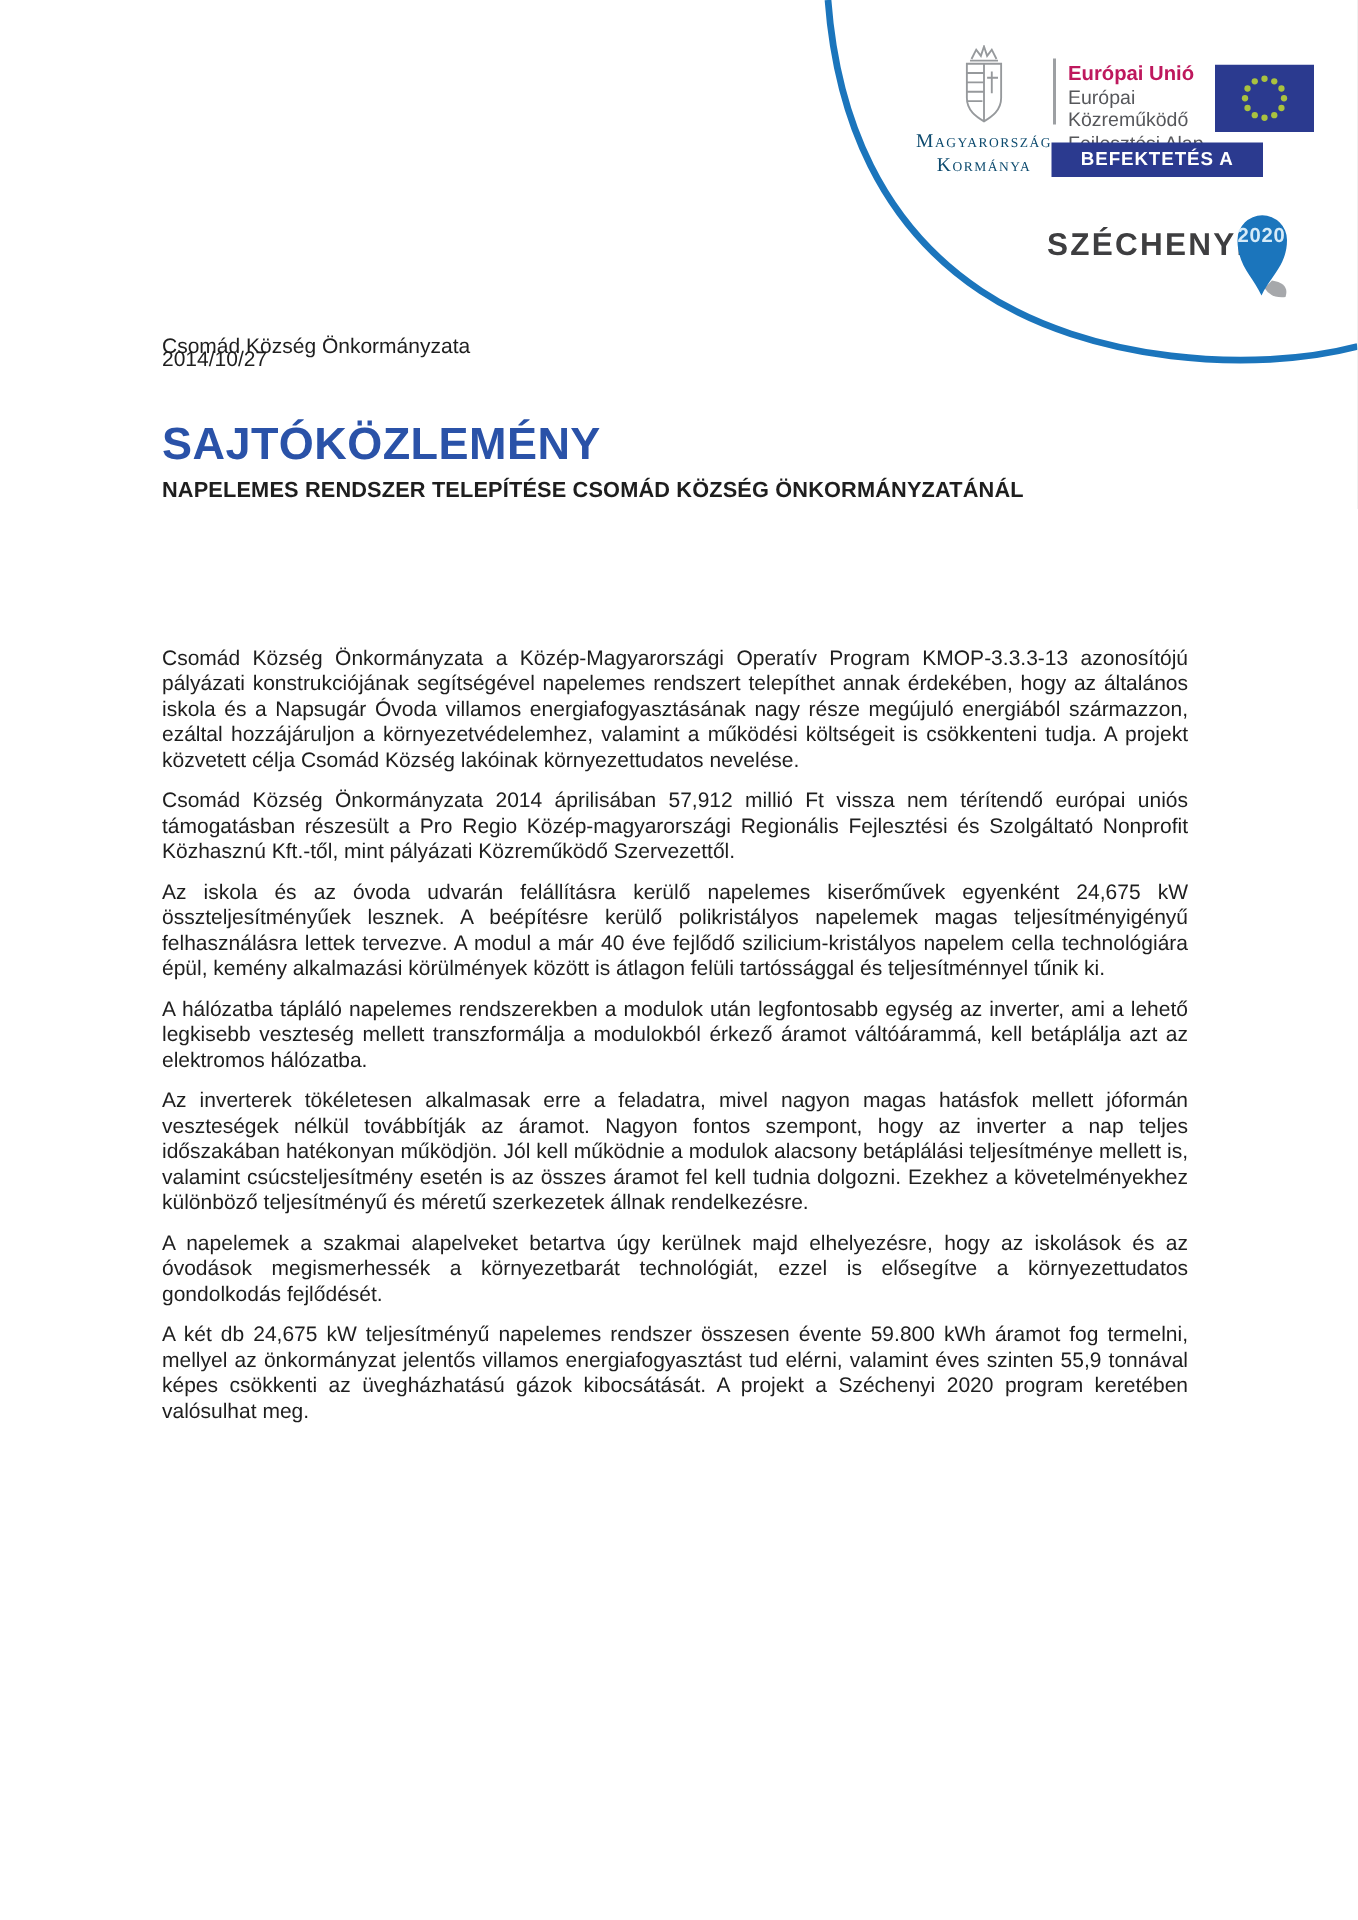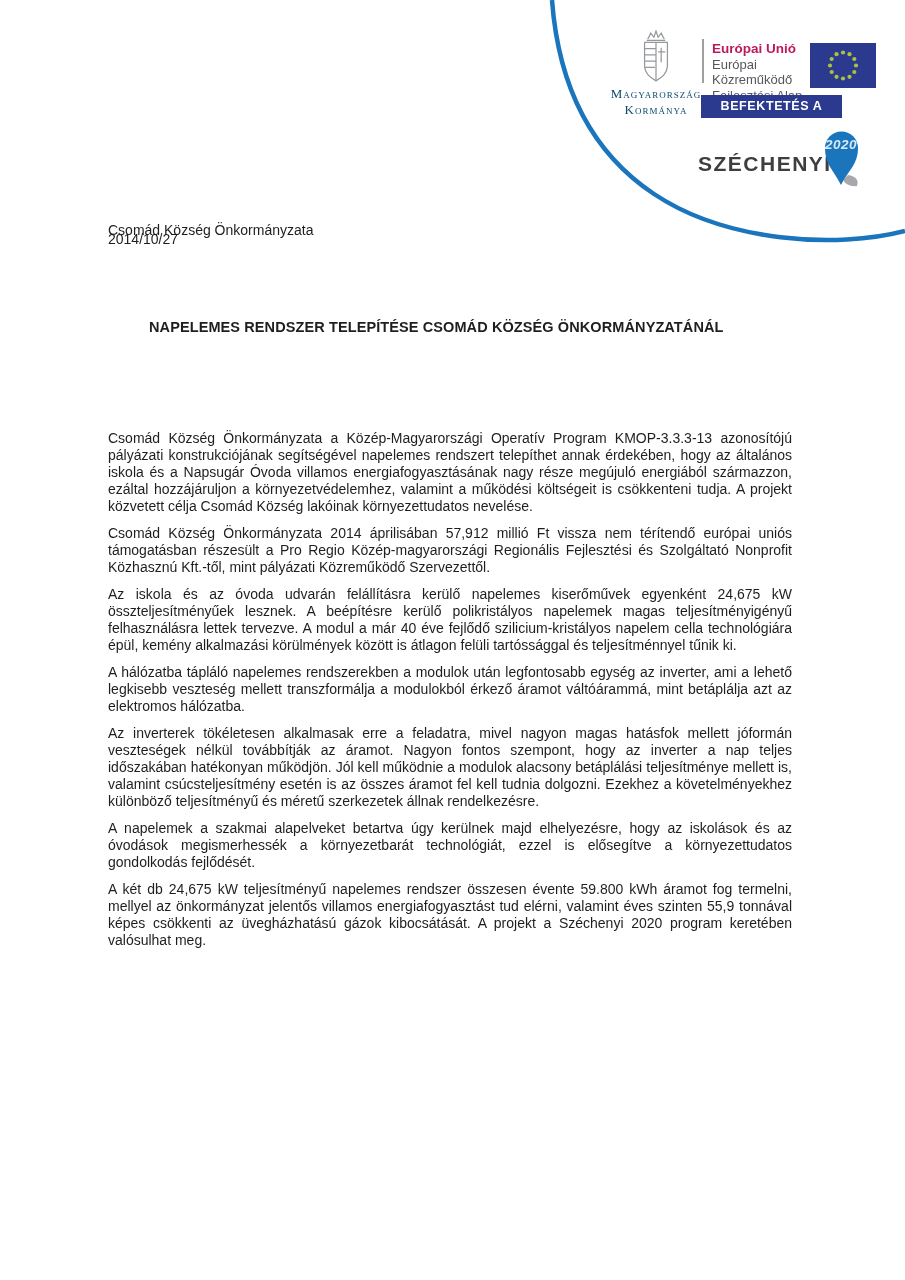--- a/index.html
+++ b/index.html
@@ -24,21 +24,21 @@
   .eu-flag{position:absolute;left:810px;top:43px;}
   .invest-banner{
     position:absolute;left:701px;top:95px;width:141px;height:23px;
     background:#2b3a8f;color:#ffffff;font-weight:bold;font-size:12.5px;
     letter-spacing:0.6px;text-align:center;line-height:23px;
   }
   .szechenyi{position:absolute;left:698px;top:152px;}
   .szechenyi-name{
     font-size:21px;font-weight:bold;color:#3e3e40;letter-spacing:1.5px;
   }
-  .pin-wrap{position:absolute;left:816px;top:129px;width:60px;height:60px;font-style:italic;}
+  .pin-wrap{position:absolute;left:816px;top:141px;width:60px;height:60px;}
   .pin-year{
     position:absolute;left:4px;top:8px;width:42px;text-align:center;
     font-size:13.5px;font-weight:bold;color:#d6ebf8;letter-spacing:0.5px;
   }
   
   .doc{position:absolute;left:108px;width:690px;}
   .date-line{top:194px;font-size:14px;}
   .org-line{top:222px;font-size:14px;font-weight:normal;}
   .title-line{top:280px;font-size:30px;font-weight:bold;color:#2a52a8;letter-spacing:0.3px;}
   .subtitle-line{top:319px;font-size:14.5px;font-weight:bold;letter-spacing:0.1px;}
@@ -106,27 +106,28 @@
       <path d="M32,46 q12,2 9,11 q-10,1 -14,-6 z" fill="#a6a8ab"></path>
       <path d="M25,56 C19,43 9,36 9,19 A16.5,16.5 0 1,1 42,19 C42,36 31,43 25,56 Z" fill="#1b75bc"></path>
     </svg>
     <div class="pin-year">2020</div>
   </div>
 
   <div class="doc date-line" style="position:absolute;margin-top:37px;">2014/10/27</div>
 
   <div class="doc org-line" style="position:absolute;">Csomád Község Önkormányzata</div>
 
+  <div class="doc title-line" style="position:absolute;">SAJTÓKÖZLEMÉNY</div>
 
-  <div class="doc subtitle-line" style="position:absolute;margin-left:41px;">NAPELEMES RENDSZER TELEPÍTÉSE CSOMÁD KÖZSÉG ÖNKORMÁNYZATÁNÁL</div>
+  <div class="doc subtitle-line" style="position:absolute;">NAPELEMES RENDSZER TELEPÍTÉSE CSOMÁD KÖZSÉG ÖNKORMÁNYZATÁNÁL</div>
 
 
   <div class="doc body-copy" style="position:absolute;">
     <p>Csomád Község Önkormányzata a Közép-Magyarországi Operatív Program KMOP-3.3.3-13 azonosítójú pályázati konstrukciójának segítségével napelemes rendszert telepíthet annak érdekében, hogy az általános iskola és a Napsugár Óvoda villamos energiafogyasztásának nagy része megújuló energiából származzon, ezáltal hozzájáruljon a környezetvédelemhez, valamint a működési költségeit is csökkenteni tudja. A projekt közvetett célja Csomád Község lakóinak környezettudatos nevelése.</p>
     <p>Csomád Község Önkormányzata 2014 áprilisában 57,912 millió Ft vissza nem térítendő európai uniós támogatásban részesült a Pro Regio Közép-magyarországi Regionális Fejlesztési és Szolgáltató Nonprofit Közhasznú Kft.-től, mint pályázati Közreműködő Szervezettől.</p>
     <p>Az iskola és az óvoda udvarán felállításra kerülő napelemes kiserőművek egyenként 24,675 kW összteljesítményűek lesznek. A beépítésre kerülő polikristályos napelemek magas teljesítményigényű felhasználásra lettek tervezve. A modul a már 40 éve fejlődő szilicium-kristályos napelem cella technológiára épül, kemény alkalmazási körülmények között is átlagon felüli tartóssággal és teljesítménnyel tűnik ki.</p>
-    <p>A hálózatba tápláló napelemes rendszerekben a modulok után legfontosabb egység az inverter, ami a lehető legkisebb veszteség mellett transzformálja a modulokból érkező áramot váltóárammá, mint betáplálja azt az elektromos hálózatba.</p>
+    <p>A hálózatba tápláló napelemes rendszerekben a modulok után legfontosabb egység az inverter, ami a lehető legkisebb veszteség mellett transzformálja a modulokból érkező áramot váltóárammá, kell betáplálja azt az elektromos hálózatba.</p>
     <p>Az inverterek tökéletesen alkalmasak erre a feladatra, mivel nagyon magas hatásfok mellett jóformán veszteségek nélkül továbbítják az áramot. Nagyon fontos szempont, hogy az inverter a nap teljes időszakában hatékonyan működjön. Jól kell működnie a modulok alacsony betáplálási teljesítménye mellett is, valamint csúcsteljesítmény esetén is az összes áramot fel kell tudnia dolgozni. Ezekhez a követelményekhez különböző teljesítményű és méretű szerkezetek állnak rendelkezésre.</p>
     <p>A napelemek a szakmai alapelveket betartva úgy kerülnek majd elhelyezésre, hogy az iskolások és az óvodások megismerhessék a környezetbarát technológiát, ezzel is elősegítve a környezettudatos gondolkodás fejlődését.</p>
     <p>A két db 24,675 kW teljesítményű napelemes rendszer összesen évente 59.800 kWh áramot fog termelni, mellyel az önkormányzat jelentős villamos energiafogyasztást tud elérni, valamint éves szinten 55,9 tonnával képes csökkenti az üvegházhatású gázok kibocsátását. A projekt a Széchenyi 2020 program keretében valósulhat meg.</p>
   </div>
 
 </div>
 
 </body></html>

